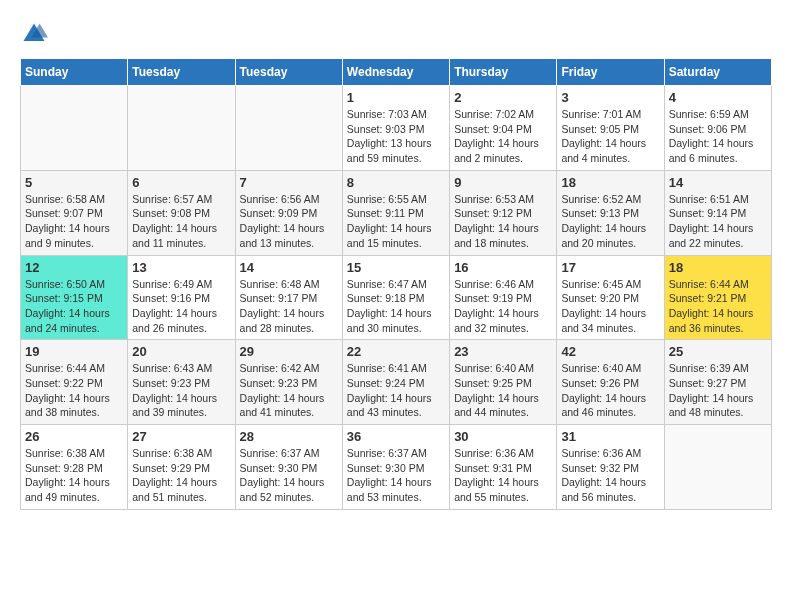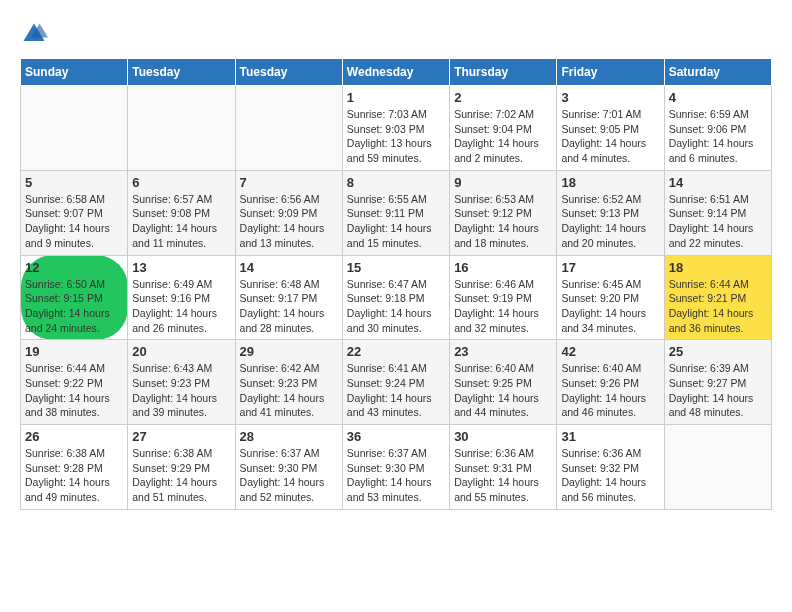--- a/index.html
+++ b/index.html
@@ -169,21 +169,21 @@
         <td style="background-color: rgb(245, 245, 245);">
           <span class="day-num">18</span>
           <div class="day-info">Sunrise: 6:52 AM<br>Sunset: 9:13 PM<br>Daylight: 14 hours and 20 minutes.</div>
         </td>
         <td style="background-color: rgb(245, 245, 245);">
           <span class="day-num">14</span>
           <div class="day-info">Sunrise: 6:51 AM<br>Sunset: 9:14 PM<br>Daylight: 14 hours and 22 minutes.</div>
         </td>
       </tr>
       <tr>
-        <td style="background-color: #22c55e; border-radius: 32px;">
+        <td style="background-color: #5eead4;">
           <span class="day-num">12</span>
           <div class="day-info">Sunrise: 6:50 AM<br>Sunset: 9:15 PM<br>Daylight: 14 hours and 24 minutes.</div>
         </td>
         <td style="background-color: rgb(255, 255, 255);">
           <span class="day-num">13</span>
           <div class="day-info">Sunrise: 6:49 AM<br>Sunset: 9:16 PM<br>Daylight: 14 hours and 26 minutes.</div>
         </td>
         <td style="background-color: rgb(255, 255, 255);">
           <span class="day-num">14</span>
           <div class="day-info">Sunrise: 6:48 AM<br>Sunset: 9:17 PM<br>Daylight: 14 hours and 28 minutes.</div>

